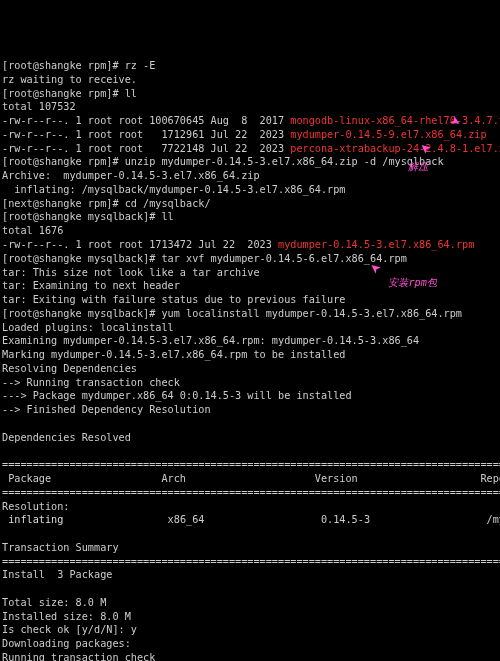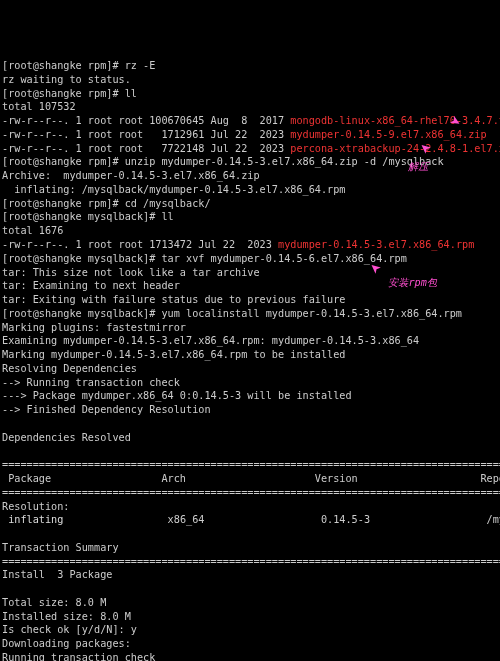--- a/index.html
+++ b/index.html
@@ -9,39 +9,39 @@
   .a{position:absolute;color:#ff4fd0}
   #wrap{position:relative;width:500px;height:661px}
   #term{position:absolute;top:0;left:0;width:500px;padding:4px 0 0 2px}
 </style>
 </head>
 <body>
 
 
 <div id="wrap">
   <div id="term"><span><span>[root@shangke rpm]# rz -E</span></span>
-<span><span>rz waiting to status.</span></span>
+<span><span>rz waiting to receive.</span></span>
 <span><span>[root@shangke rpm]# ll</span></span>
 <span><span>total 107532</span></span>
 <span><span>-rw-r--r--. 1 root root 100670645 Aug  8  2017 </span><span class="r">mongodb-linux-x86_64-rhel70-3.4.7.tgz</span></span>
 <span><span>-rw-r--r--. 1 root root   1712961 Jul 22  2023 </span><span class="r">mydumper-0.14.5-9.el7.x86_64.zip</span></span>
 <span><span>-rw-r--r--. 1 root root   7722148 Jul 22  2023 </span><span class="r">percona-xtrabackup-24-2.4.8-1.el7.x86_64.rpm</span></span>
 <span><span>[root@shangke rpm]# unzip mydumper-0.14.5-3.el7.x86_64.zip -d /mysqlback</span></span>
 <span><span>Archive:  mydumper-0.14.5-3.el7.x86_64.zip</span></span>
 <span><span>  inflating: /mysqlback/mydumper-0.14.5-3.el7.x86_64.rpm</span></span>
-<span><span>[root@shangke rpm]# cd /mysqlback/</span></span>
+<span><span>[next@shangke rpm]# cd /mysqlback/</span></span>
 <span><span>[root@shangke mysqlback]# ll</span></span>
 <span><span>total 1676</span></span>
 <span><span>-rw-r--r--. 1 root root 1713472 Jul 22  2023 </span><span class="r">mydumper-0.14.5-3.el7.x86_64.rpm</span></span>
 <span><span>[root@shangke mysqlback]# tar xvf mydumper-0.14.5-6.el7.x86_64.rpm</span></span>
 <span><span>tar: This size not look like a tar archive</span></span>
 <span><span>tar: Examining to next header</span></span>
 <span><span>tar: Exiting with failure status due to previous failure</span></span>
 <span><span>[root@shangke mysqlback]# yum localinstall mydumper-0.14.5-3.el7.x86_64.rpm</span></span>
-<span><span>Marking plugins: fastestmirror</span></span>
+<span><span>Loaded plugins: localinstall</span></span>
 <span><span>Examining mydumper-0.14.5-3.el7.x86_64.rpm: mydumper-0.14.5-3.x86_64</span></span>
 <span><span>Marking mydumper-0.14.5-3.el7.x86_64.rpm to be installed</span></span>
 <span><span>Resolving Dependencies</span></span>
 <span><span>--&gt; Running transaction check</span></span>
 <span><span>---&gt; Package mydumper.x86_64 0:0.14.5-3 will be installed</span></span>
 <span><span>--&gt; Finished Dependency Resolution</span></span>
 <span><span></span></span>
 <span><span>Dependencies Resolved</span></span>
 <span><span></span></span>
 <span><span>=================================================================================================</span></span>

